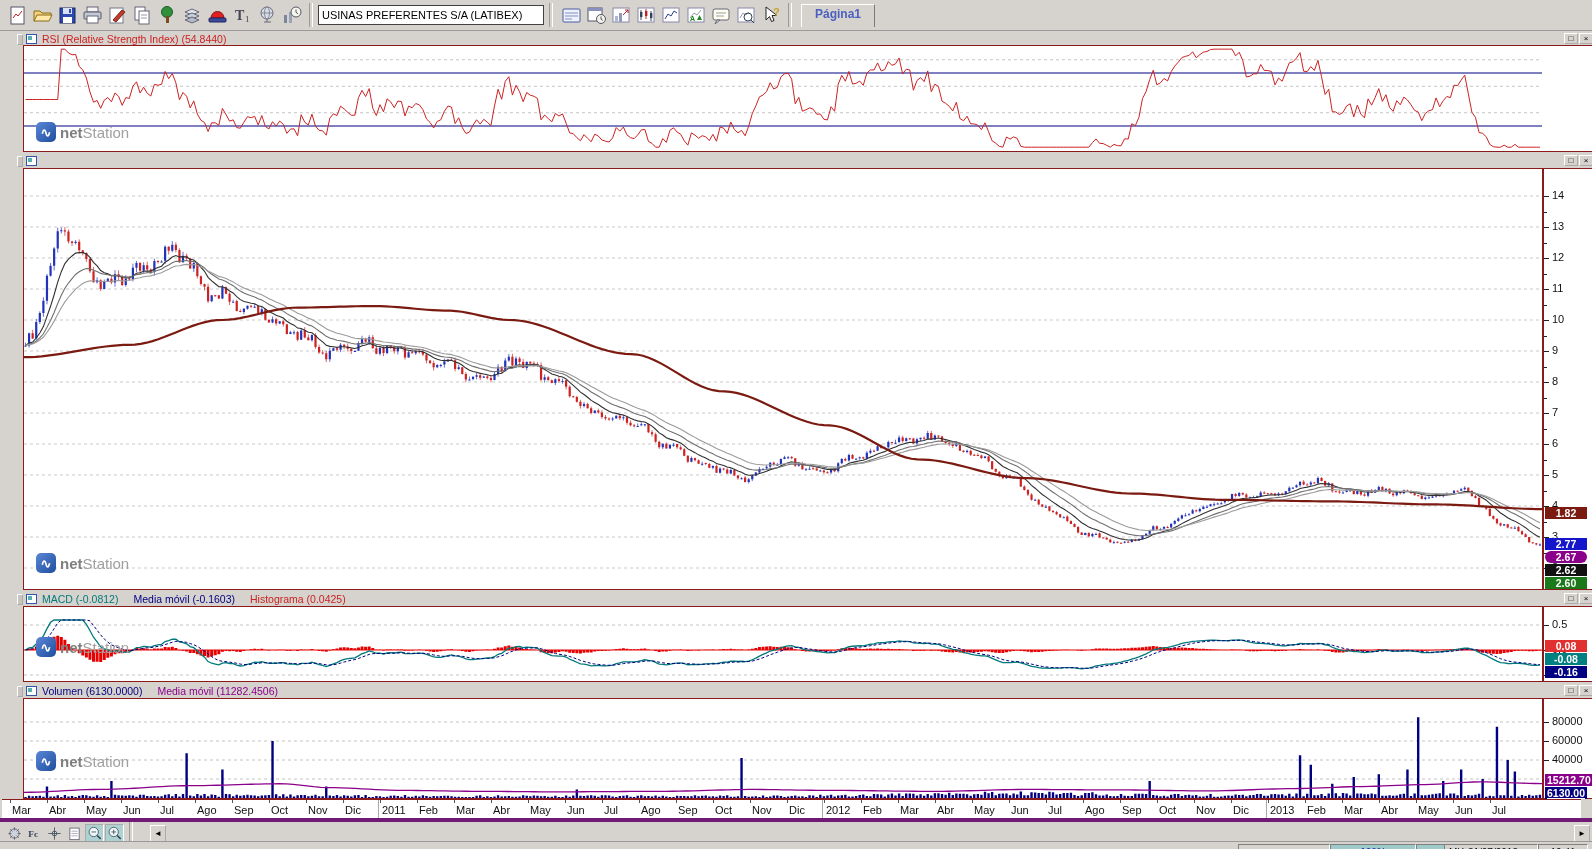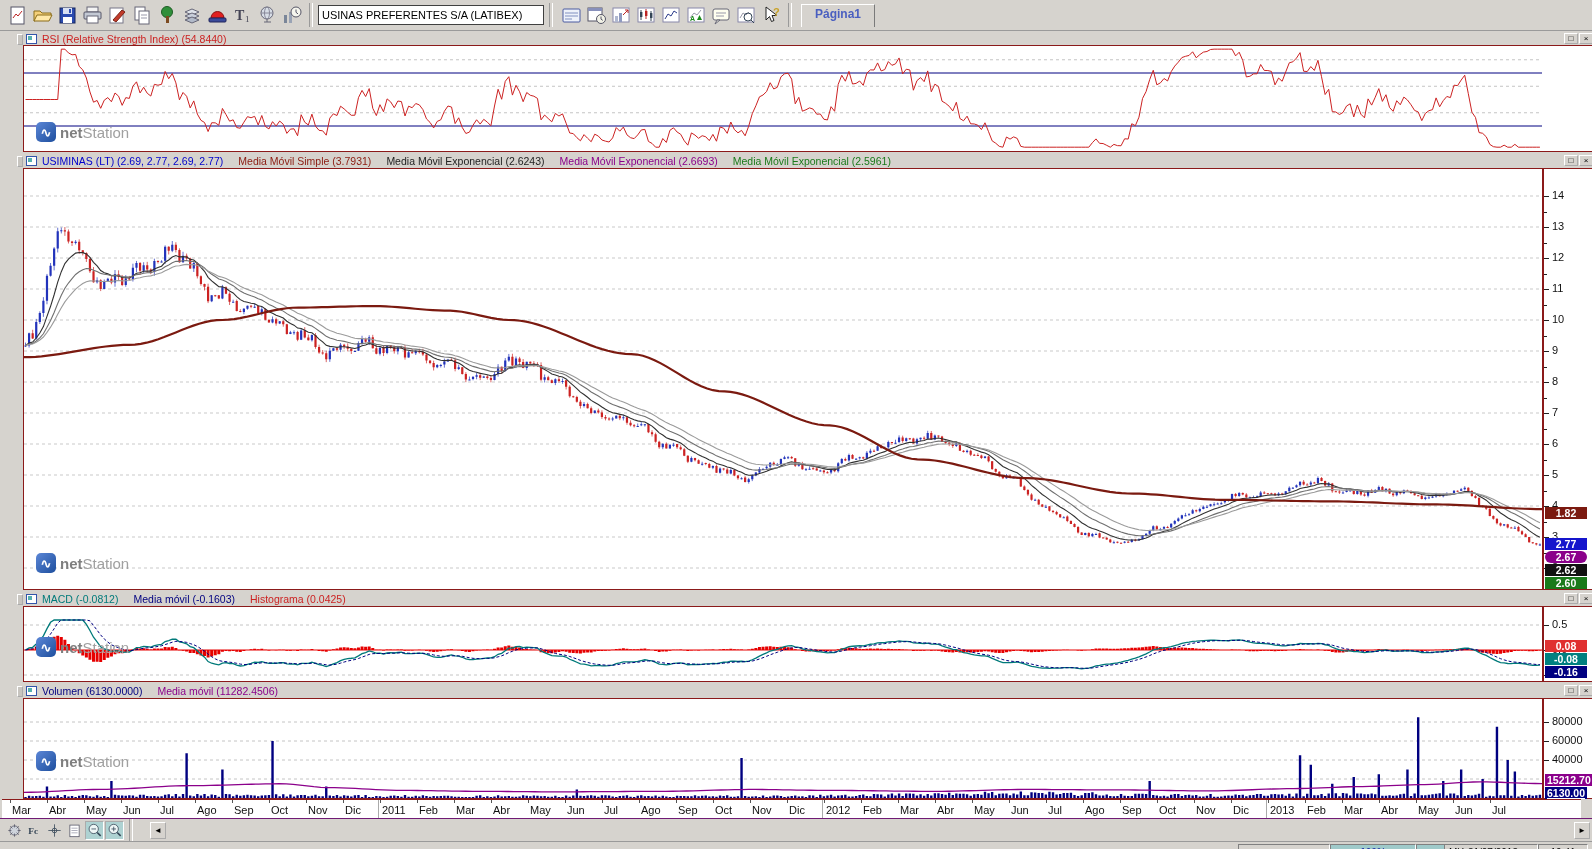--- a/index.html
+++ b/index.html
@@ -44,21 +44,21 @@
   .wm-net{font-size:15px;font-weight:bold;color:#7f7f7f;}
   .wm-station{font-size:15px;color:#a0a0a0;}
   
   #timeaxis{position:absolute;left:2px;top:799px;width:1579px;height:19px;background:#fff;
             border-top:1px solid #8b1a1a;overflow:hidden;}
   .month-lab{position:absolute;top:4px;font-size:11px;color:#111;}
   .month-tick{position:absolute;top:0;width:1px;height:3px;background:#555;}
   .year-sep{position:absolute;top:0;bottom:0;width:1px;background:#aaa;}
   
   #hscroll{position:absolute;left:0;top:818px;width:1592px;height:23px;background:#d6d3ce;
-           border-top:1px solid #701a75;display:flex;align-items:center;}
+           border-top:4px solid #701a75;display:flex;align-items:center;}
   .sbtn{width:19px;height:19px;margin:0 0.5px;padding:0;background:#d6d3ce;border:1px solid transparent;
         display:flex;align-items:center;justify-content:center;cursor:pointer;}
   .sbtn.pressed{background:#aed2d2;border:1px inset #fff;}
   .arrowbtn{width:16px;height:17px;background:#d6d3ce;border:1px outset #fff;font-size:8px;
             padding:0;cursor:pointer;}
   #scroll-right{position:absolute;right:2px;top:3px;}
   #scroll-left{margin-left:12px;}
   
   #statusbar{position:absolute;left:0;top:841px;width:1592px;height:22px;background:#d6d3ce;
              border-top:1px solid #9a9a9a;font-size:10px;}
@@ -305,27 +305,20 @@
               <span><span class="wm-net">net</span><span class="wm-station">Station</span></span>
             </div></div>
     </div>
       </div>
       <div class="panel" style="top: 154px; height: 436px;">
         <div class="lstrip">
           <div class="grip"></div>
         </div>
     <div class="phead" style="height:14px">
       <span class="picon"></span>
-          <span class="leg-wrap" style="display:flex">
-            <span class="pleg" style="color: rgb(0, 0, 204);">USIMINAS (LT) (2.69, 2.77, 2.69, 2.77)</span>
-            <span class="pleg" style="color: rgb(139, 26, 16);">Media Móvil Simple (3.7931)</span>
-            <span class="pleg" style="color: rgb(34, 34, 34);">Media Móvil Exponencial (2.6243)</span>
-            <span class="pleg" style="color: rgb(139, 0, 139);">Media Móvil Exponencial (2.6693)</span>
-            <span class="pleg" style="color: rgb(26, 122, 26);">Media Móvil Exponencial (2.5961)</span>
-          </span>
       <span class="pbtns">
         <button class="wbtn">□</button>
         <button class="wbtn">×</button>
       </span>
     </div>
     <div class="pbody" style="top:14px">
       <div class="plot" style="height:422px"><svg width="1518" height="422">
               <line x1="0" y1="27" x2="1518" y2="27" stroke="#c9c9c9" stroke-width="1" stroke-dasharray="3,3"></line>
               <line x1="0" y1="58" x2="1518" y2="58" stroke="#c9c9c9" stroke-width="1" stroke-dasharray="3,3"></line>
               <line x1="0" y1="89" x2="1518" y2="89" stroke="#c9c9c9" stroke-width="1" stroke-dasharray="3,3"></line>

